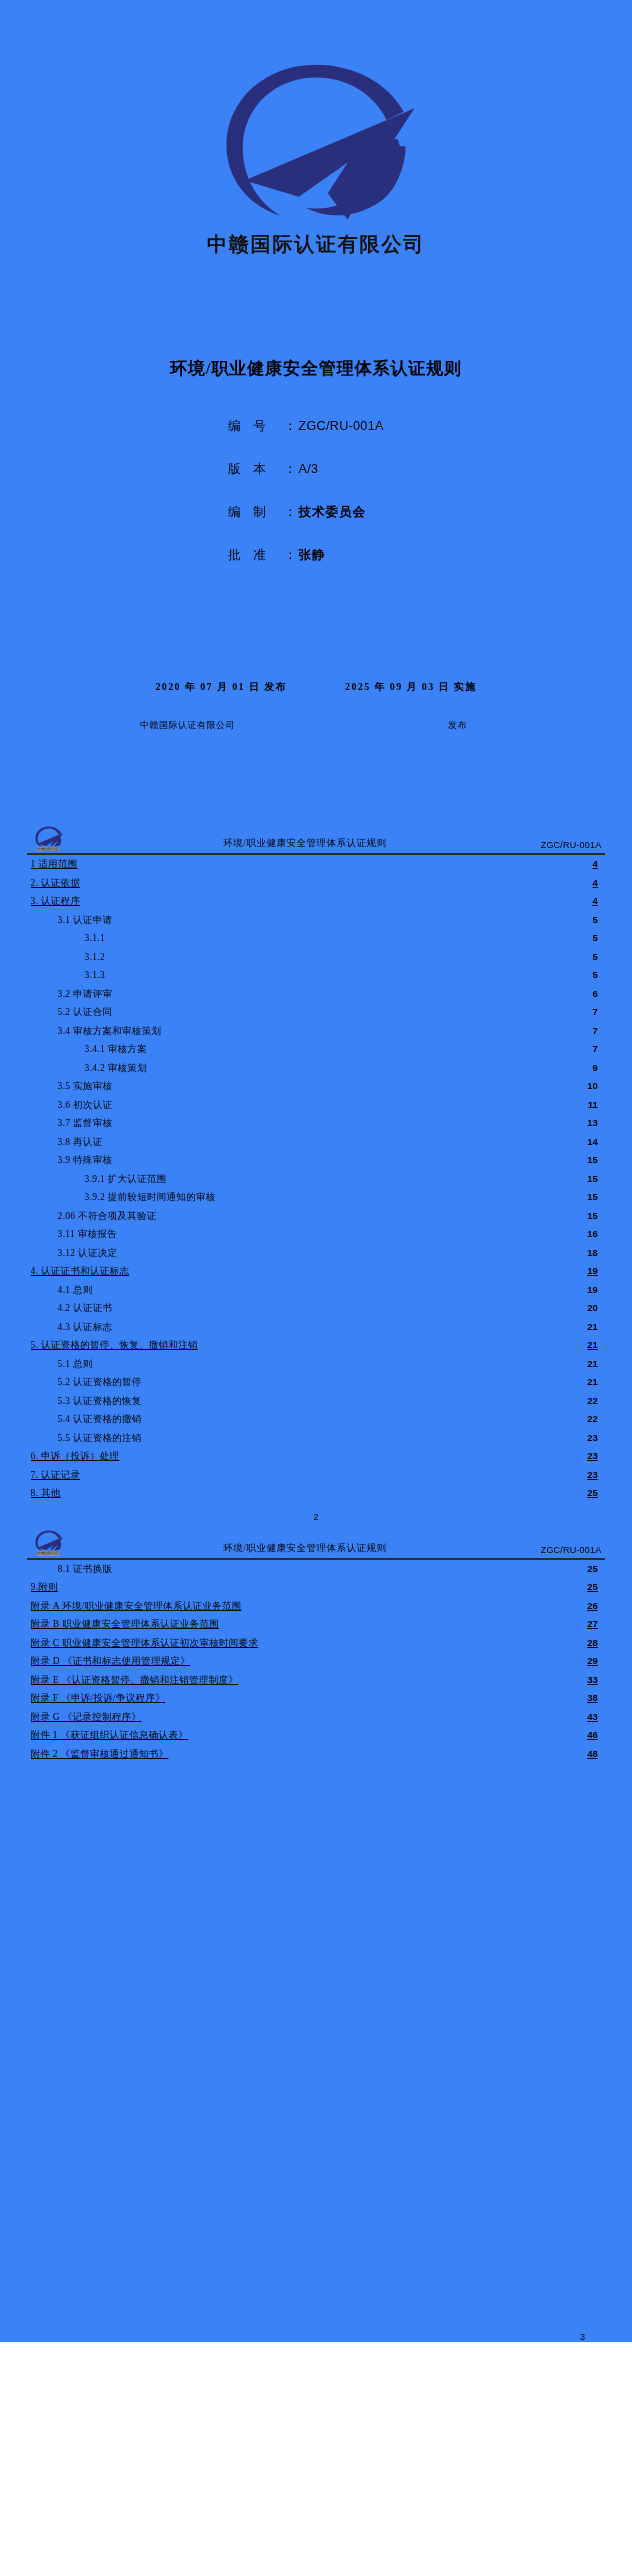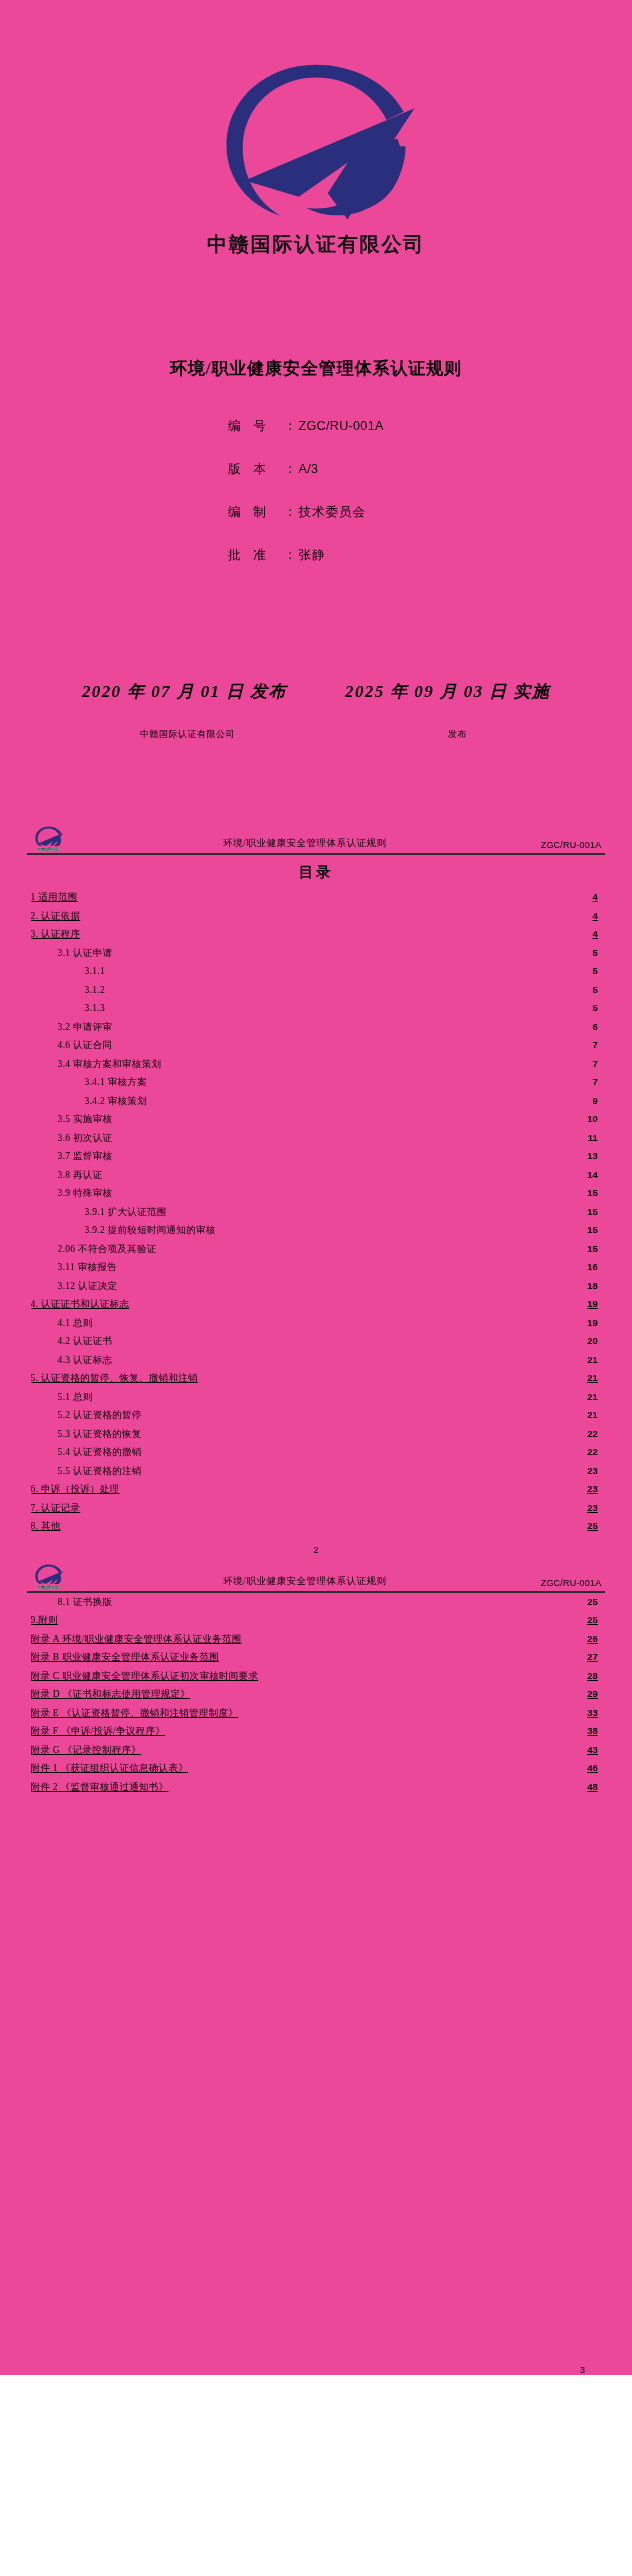--- a/index.html
+++ b/index.html
@@ -9,21 +9,21 @@
   }
   body {
     width: 632px;
     font-family: "Liberation Serif", "DejaVu Serif", serif;
     color: #000000;
     -webkit-font-smoothing: antialiased;
   }
   .page {
     position: relative;
     width: 632px;
-    background: #ec4899;
+    background: #3b82f6;
     box-sizing: border-box;
   }
 
   
   .cover {
     height: 817px;
     padding: 0 52px;
     box-sizing: border-box;
   }
   .logo-wrap {
@@ -75,31 +75,31 @@
     width: 14.5px;
   }
   .meta-value {
     font-family: "Liberation Sans", "DejaVu Sans", sans-serif;
     font-size: 12.6px;
     letter-spacing: 0.3px;
   }
   .meta-value.cjk {
     font-family: "Liberation Serif", "DejaVu Serif", serif;
     letter-spacing: 0.9px;
+    font-weight: bold;
   }
 
   .date-line {
     margin-top: 116px;
     display: flex;
     justify-content: center;
     gap: 58px;
-    font-size: 17px;
+    font-size: 10px;
     font-weight: bold;
     letter-spacing: 1.4px;
-    font-style: italic;
   }
   .date-item { white-space: nowrap; }
 
   .issuer-line {
     margin-top: 25px;
     display: flex;
     font-size: 9px;
     letter-spacing: 0.5px;
     padding: 0 34px;
   }
@@ -294,21 +294,20 @@
                    L 150 150 C 166 144, 174 134, 180 122
                    C 186 106, 184 98, 176 88 Z"></path>
         </g>
       </svg>
       <span class="mini-logo-text">中赣国际认证</span>
     </div>
     <div class="pg-header-title">环境/职业健康安全管理体系认证规则</div>
     <div class="pg-header-code">ZGC/RU-001A</div>
   </div>
 
-  <div class="toc-heading">目录</div>
 
   <div class="toc-list" id="toc-list-1">
       <div class="toc-entry lvl-1">
         <span class="t-label">1 适用范围</span>
         <span class="t-dots">........................................................................................................................................................................................................</span>
         <span class="t-page">4</span>
       </div>
       <div class="toc-entry lvl-1">
         <span class="t-label">2. 认证依据</span>
         <span class="t-dots">........................................................................................................................................................................................................</span>
@@ -338,21 +337,21 @@
         <span class="t-label">3.1.3</span>
         <span class="t-dots">........................................................................................................................................................................................................</span>
         <span class="t-page">5</span>
       </div>
       <div class="toc-entry lvl-2">
         <span class="t-label">3.2 申请评审</span>
         <span class="t-dots">........................................................................................................................................................................................................</span>
         <span class="t-page">6</span>
       </div>
       <div class="toc-entry lvl-2">
-        <span class="t-label">4.6 认证合同</span>
+        <span class="t-label">5.2 认证合同</span>
         <span class="t-dots">........................................................................................................................................................................................................</span>
         <span class="t-page">7</span>
       </div>
       <div class="toc-entry lvl-2">
         <span class="t-label">3.4 审核方案和审核策划</span>
         <span class="t-dots">........................................................................................................................................................................................................</span>
         <span class="t-page">7</span>
       </div>
       <div class="toc-entry lvl-3">
         <span class="t-label">3.4.1 审核方案</span>

